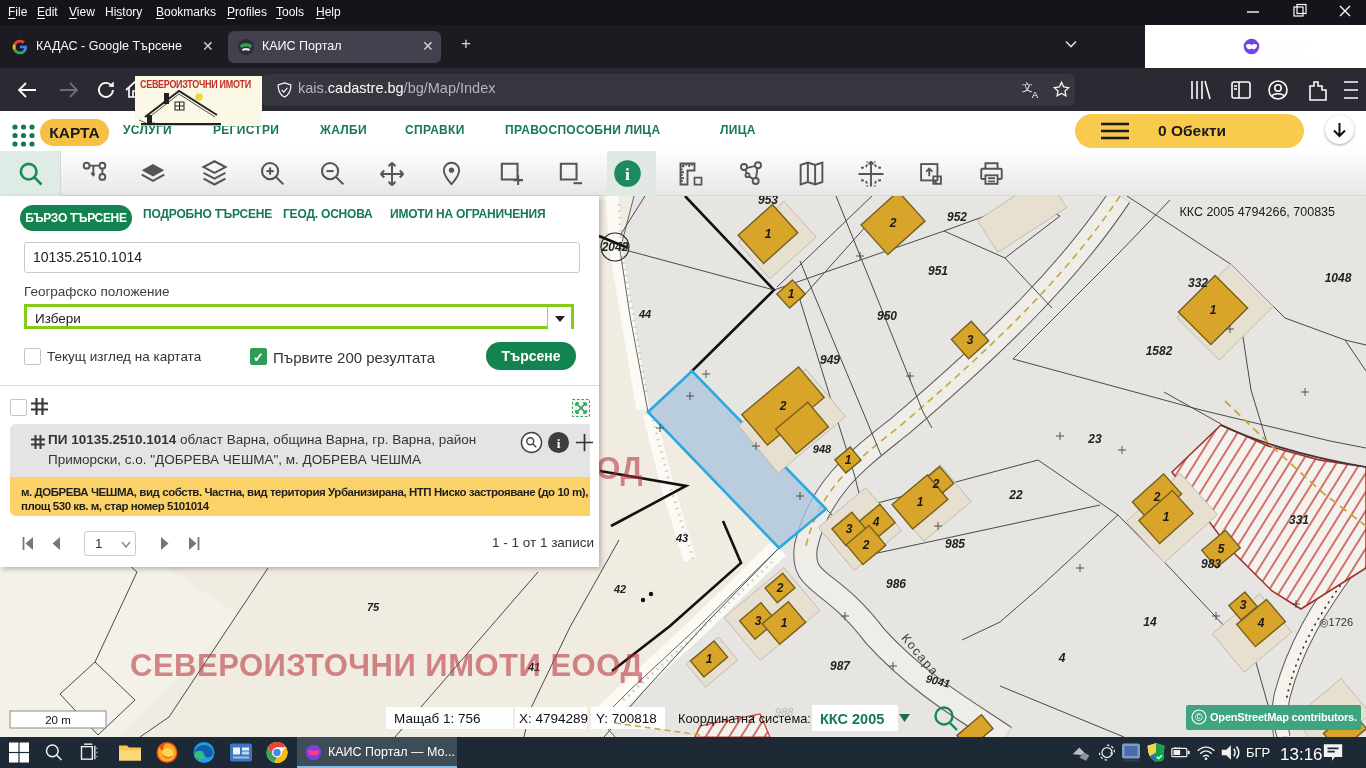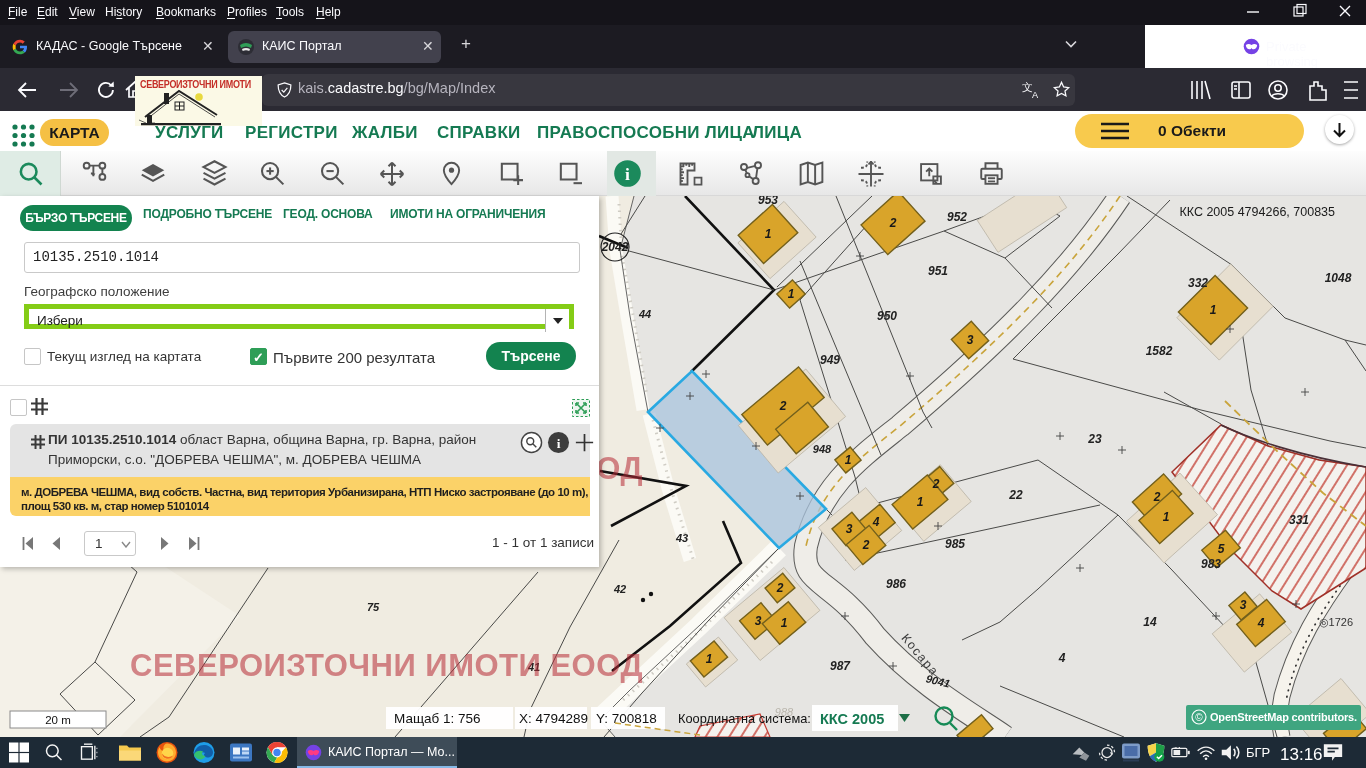--- a/index.html
+++ b/index.html
@@ -9,33 +9,33 @@
   
   #menubar { left:0; top:0; width:1366px; height:25px; background:#15141a; color:#fbfbfe; font-size:12px; }
   #menubar span { position:absolute; top:5px; }
   #menubar u { text-decoration:underline; text-underline-offset:2px; }
   #tabbar { left:0; top:25px; width:1145px; height:43px; background:#1c1b22; color:#fbfbfe; font-size:12.5px; }
   .tab { position:absolute; top:6px; height:32px; border-radius:6px; }
   #navbar { left:0; top:68px; width:1366px; height:43px; background:#2b2a33; }
   #urlbar { position:absolute; left:262px; top:74px; width:813px; height:32px; background:#38373f; border-radius:6px; color:#b6b4be; font-size:14.5px; }
   
   #greenbar { left:0; top:111px; width:1366px; height:40px; background:#ffffff; }
-  .gm { position:absolute; top:12px; font-size:17px; font-weight:bold; color:#157a52; letter-spacing:0.3px;margin-left:32px; }
+  .gm { position:absolute; top:12px; font-size:12px; font-weight:bold; color:#157a52; letter-spacing:0.3px; }
   #karta { position:absolute; left:40px; top:8px; width:69px; height:27px; background:#f5c044; border-radius:14px; color:#1a1a1a; font-weight:bold; font-size:15.5px; text-align:center; line-height:27px; }
   #obekti { position:absolute; left:1075px; top:3px; width:229px; height:34px; background:#f8ca4d; border-radius:17px; }
   
   #maptools { left:0; top:151px; width:1366px; height:45px; background:linear-gradient(#fdfdfd,#e7e7e7); border-bottom:1px solid #d8d8d8; }
   .tool { position:absolute; top:0; width:48px; height:45px; display:flex; align-items:center; justify-content:center; }
   
   #panel { left:0; top:196px; width:599px; height:371px; background:#fff; box-shadow:2px 2px 5px rgba(0,0,0,0.25); }
   .ptab { position:absolute; top:11px; font-size:12px; font-weight:bold; color:#157a52; white-space:nowrap; letter-spacing:-0.2px; }
   #qtab { position:absolute; left:20px; top:9px; width:112px; height:26px; background:#13834f; color:#fff; border-radius:13px; font-size:12px; font-weight:bold; text-align:center; line-height:26px; white-space:nowrap; letter-spacing:-0.3px; }
-  #searchinput { position:absolute; left:24px; top:46px; width:556px; height:31px; border:1px solid #c9c9c9; border-radius:3px; font-size:14px; color:#222; line-height:29px; padding-left:8px;font-family:Liberation Mono, monospace; }
+  #searchinput { position:absolute; left:24px; top:46px; width:556px; height:31px; border:1px solid #c9c9c9; border-radius:3px; font-size:14px; color:#222; line-height:29px; padding-left:8px; }
   #geolabel { position:absolute; left:24px; top:88px; font-size:13.5px; color:#3d3d3d; }
-  #select { position:absolute; left:24px; top:108px; width:550px; height:25px; border:5px solid #84cc16; font-size:13.5px; color:#222; line-height:23px; padding-left:8px; background:#fff; }
+  #select { position:absolute; left:24px; top:108px; width:550px; height:25px; border:3px solid #84cc16; font-size:13.5px; color:#222; line-height:23px; padding-left:8px; background:#fff; }
   #selbtn { position:absolute; right:0; top:0; width:24px; height:23px; border-left:1px solid #b4b4b4; background:#fff; text-align:center; }
   .cb { position:absolute; width:17px; height:17px; border:1px solid #c6c6c6; border-radius:2px; background:#fff; }
   .cbg { background:#2e9e57; border-color:#2e9e57; color:#fff; text-align:center; font-size:13px; line-height:17px; font-weight:bold; }
   #srchbtn { position:absolute; left:486px; top:146px; width:90px; height:28px; background:#13834f; border-radius:14px; color:#fff; font-size:14px; font-weight:bold; text-align:center; line-height:28px; }
   #rescard { position:absolute; left:10px; top:228px; width:696px; height:92px; border-radius:6px; overflow:hidden; }
   #reshead { position:absolute; left:0; top:0; width:580px; height:53px; background:#e4e4e4; font-size:13.5px; color:#333; }
   #resyellow { position:absolute; left:0; top:53px; width:580px; height:39px; background:#fbd268; font-size:11.5px; font-weight:bold; color:#1f1f1f; white-space:nowrap; letter-spacing:-0.45px; }
   #pager { position:absolute; left:0; top:335px; width:599px; height:30px; color:#555; }
   
   #mapwrap { left:0; top:196px; width:1366px; height:541px; background:#e8e7e4; }

